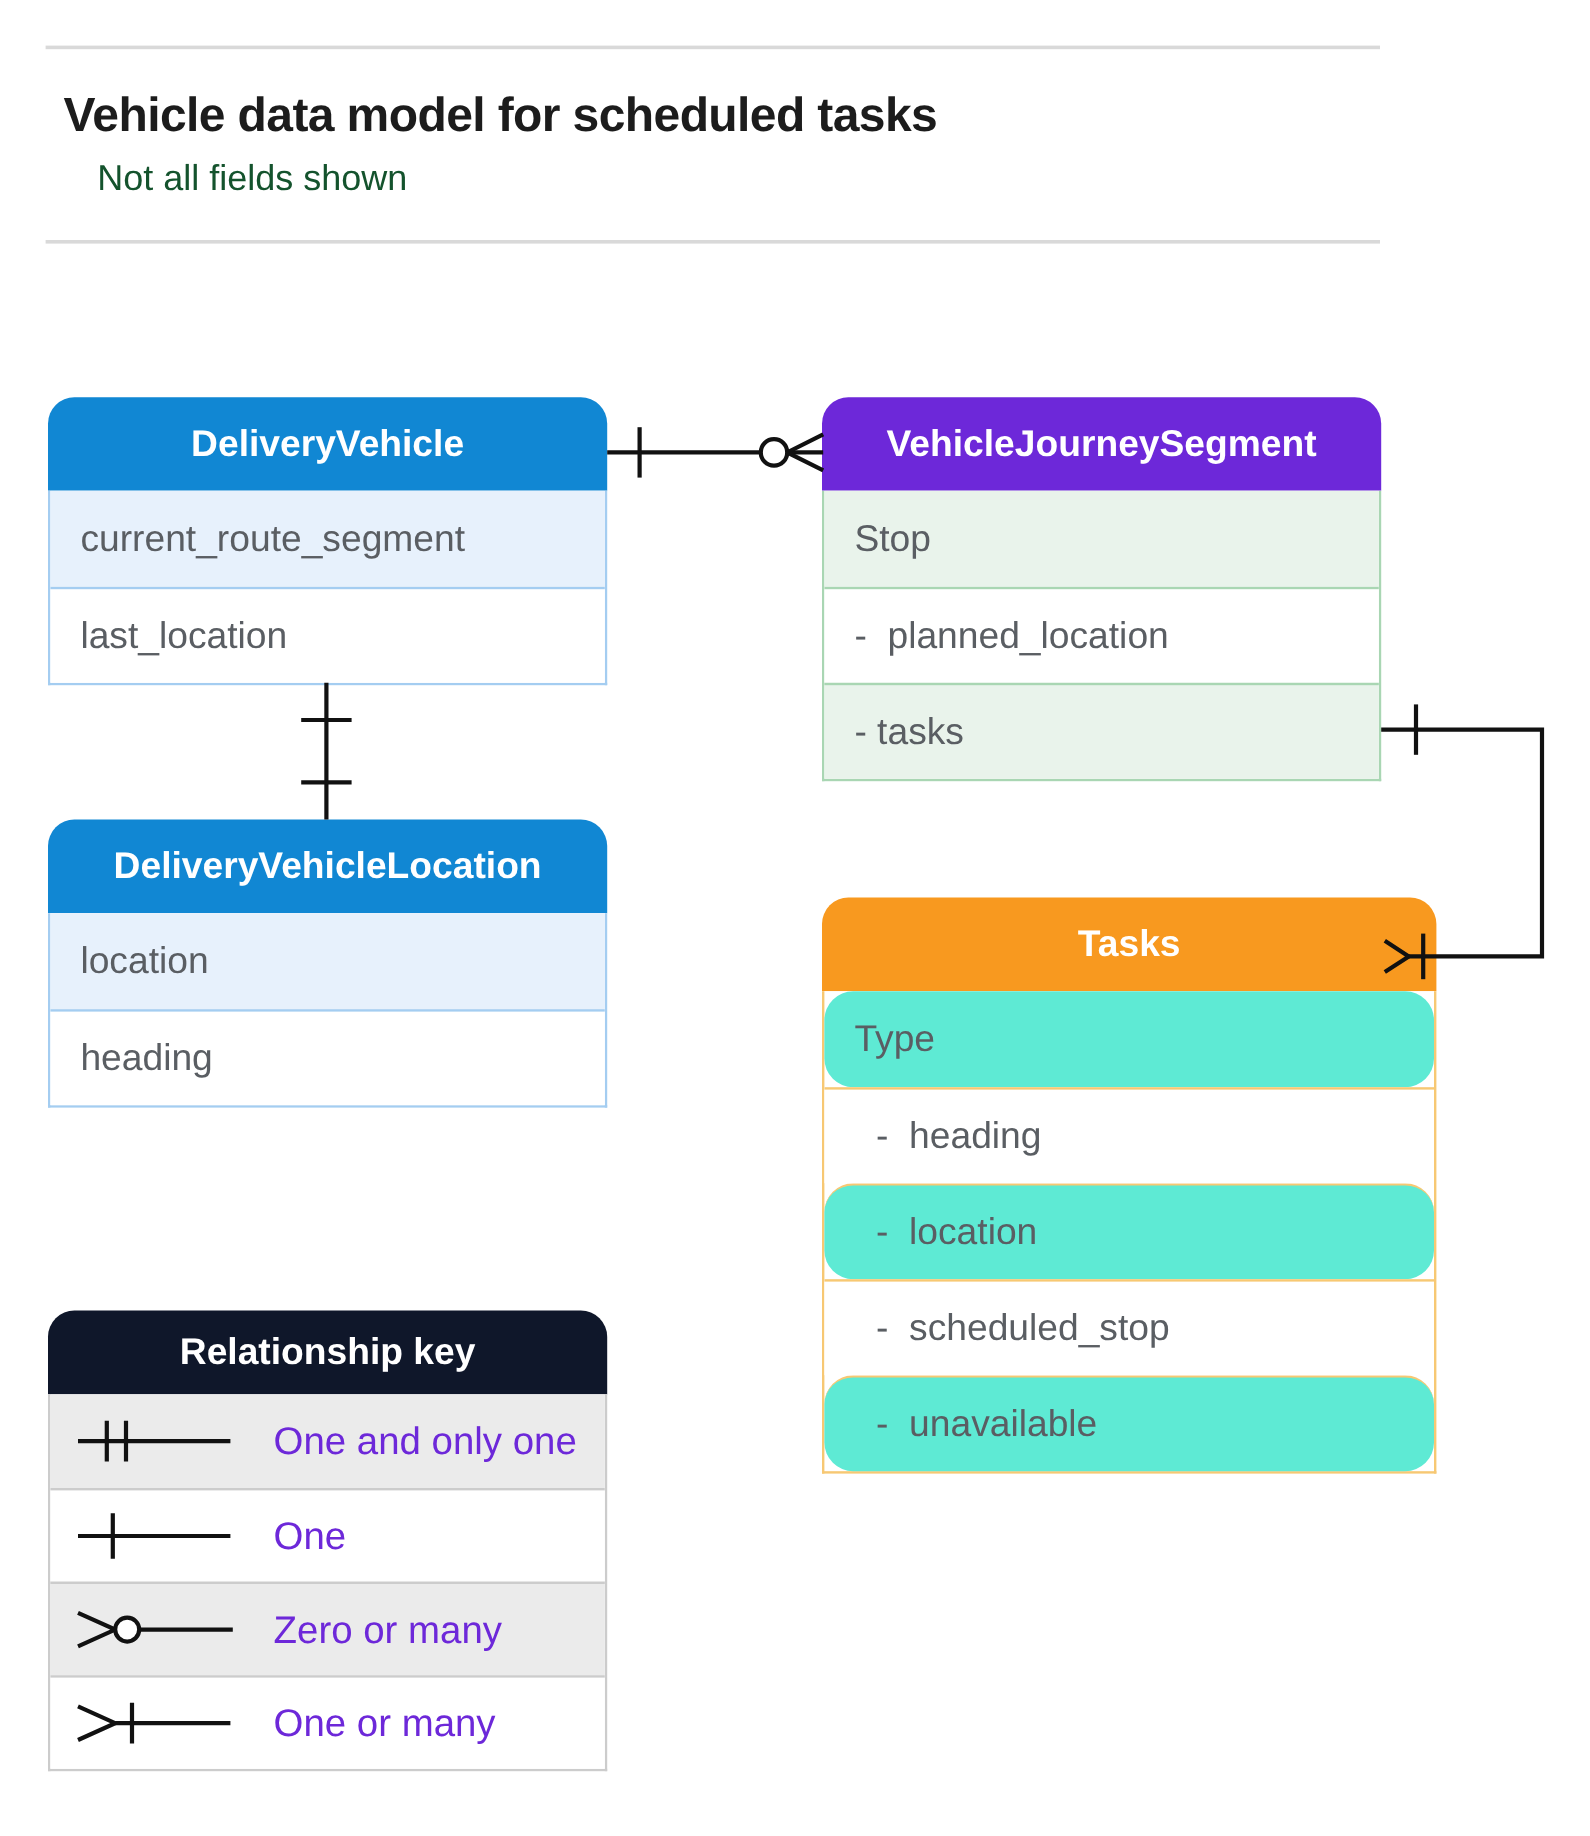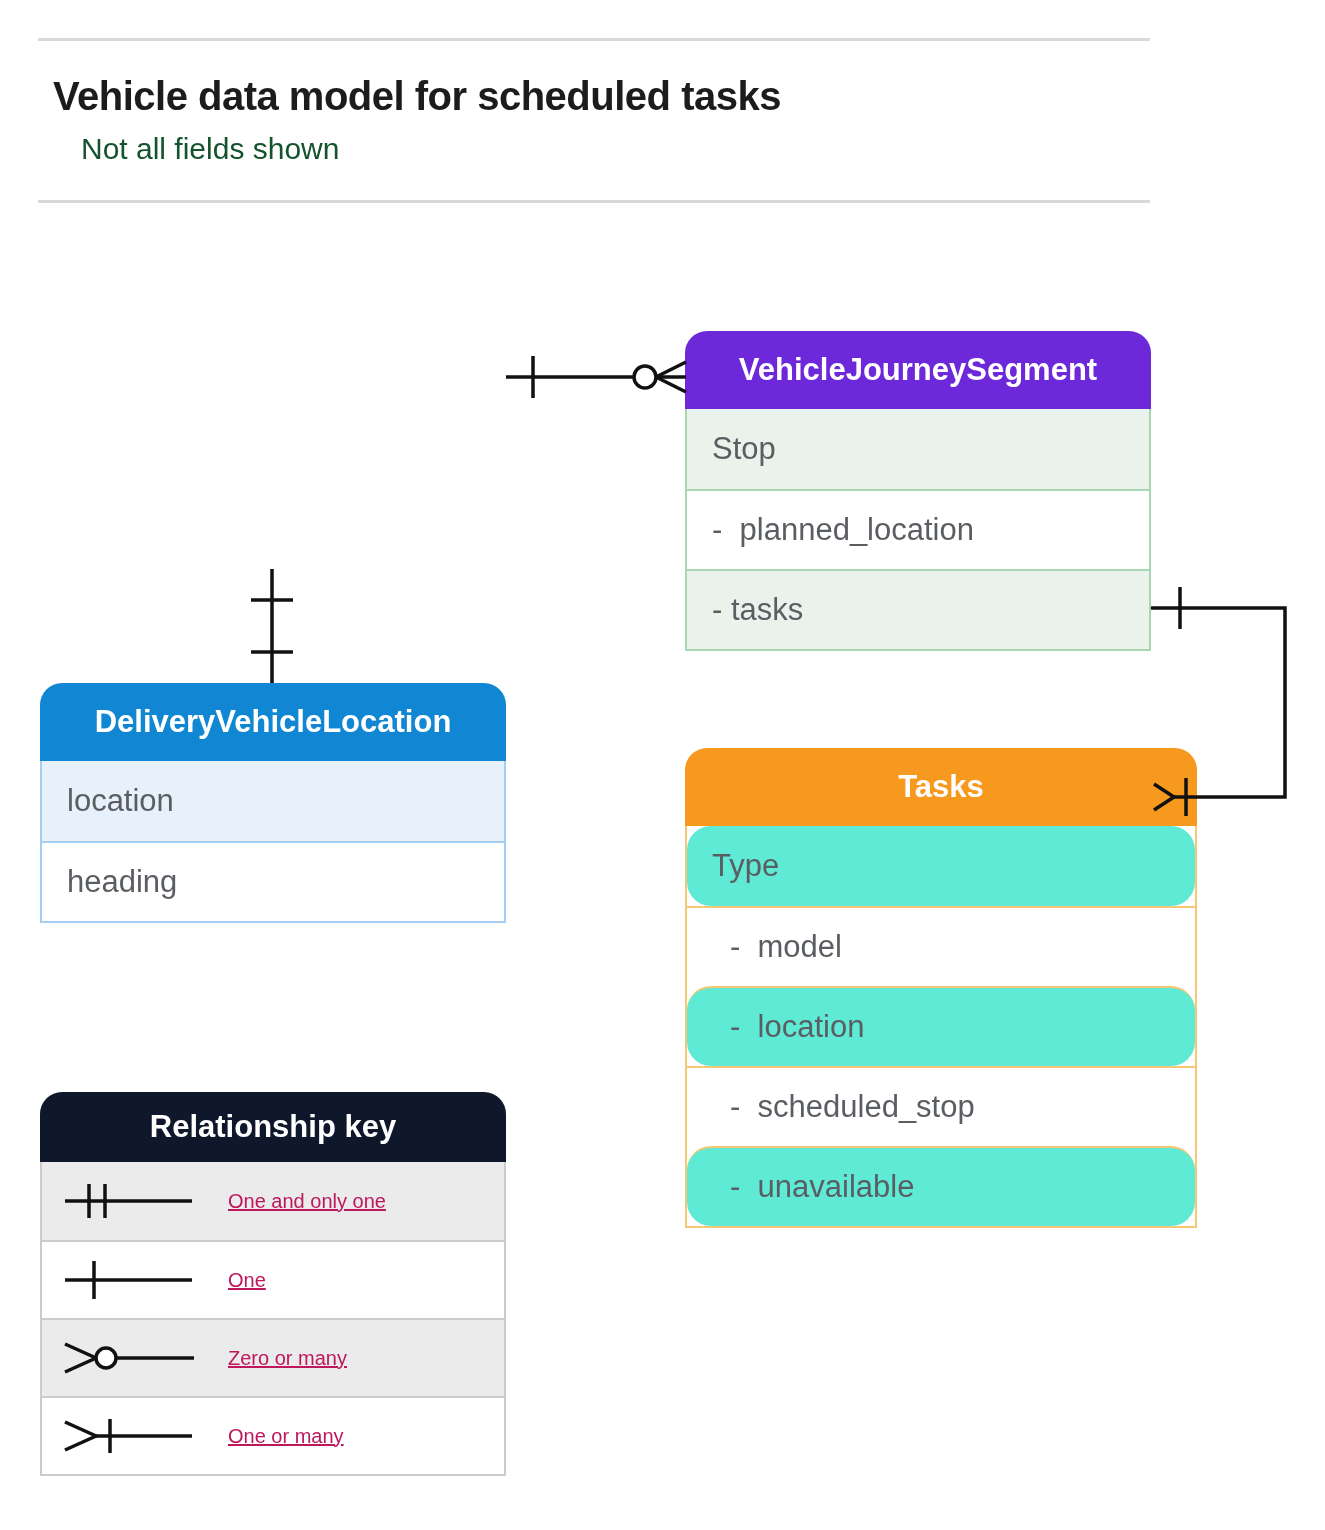--- a/index.html
+++ b/index.html
@@ -88,42 +88,52 @@
   .orange .row { border-color: #f7c873; }
   .orange .row.shade { background: #5eead4; border-radius: 24px; }
 
   
   .legend .entity-header { background: #0f172a; height: 70px; }
   .legend .entity-body { border-color: #cccccc; }
   .legend .row { height: 78px; border-color: #cccccc; padding-left: 20px; }
   .legend .row.shade { background: #ebebeb; }
   .legend-symbol { flex: 0 0 auto; }
   .legend-label {
-    font-size: 20px;
-    color: #be185d;
+    font-size: 32px;
+    color: #6d28d9;
     margin-left: 16px;
     white-space: pre;
-    text-decoration: underline;
   }
   .connectors {
     position: absolute;
     left: 0; top: 0;
     pointer-events: none;
   }
 </style>
 </head>
 <body>
 
 <div class="canvas">
 
   <div class="rule" style="top:38px"></div>
   <h1 class="page-title">Vehicle data model for scheduled tasks</h1>
   <div class="page-subtitle">Not all fields shown</div>
   <div class="rule" style="top:200px"></div>
 
+  <div class="entity blue" style="left:40px; top:331px; width:466px">
+    <div class="entity-header">DeliveryVehicle</div>
+    <div class="entity-body">
+      <div class="row shade">
+        <span class="row-label">current_route_segment</span>
+      </div>
+      <div class="row">
+        <span class="row-label">last_location</span>
+      </div>
+    </div>
+  </div>
 
   <div class="entity green" style="left:685px; top:331px; width:466px">
     <div class="entity-header">VehicleJourneySegment</div>
     <div class="entity-body">
       <div class="row shade">
         <span class="row-label">Stop</span>
       </div>
       <div class="row dash">
         <span class="row-label">-  planned_location</span>
       </div>
@@ -145,21 +155,21 @@
     </div>
   </div>
 
   <div class="entity orange" style="left:685px; top:748px; width:512px">
     <div class="entity-header">Tasks</div>
     <div class="entity-body">
       <div class="row shade">
         <span class="row-label">Type</span>
       </div>
       <div class="row dash-deep">
-        <span class="row-label">-  model</span>
+        <span class="row-label">-  heading</span>
       </div>
       <div class="row shade dash-deep">
         <span class="row-label">-  location</span>
       </div>
       <div class="row dash-deep">
         <span class="row-label">-  scheduled_stop</span>
       </div>
       <div class="row shade dash-deep">
         <span class="row-label">-  unavailable</span>
       </div>

